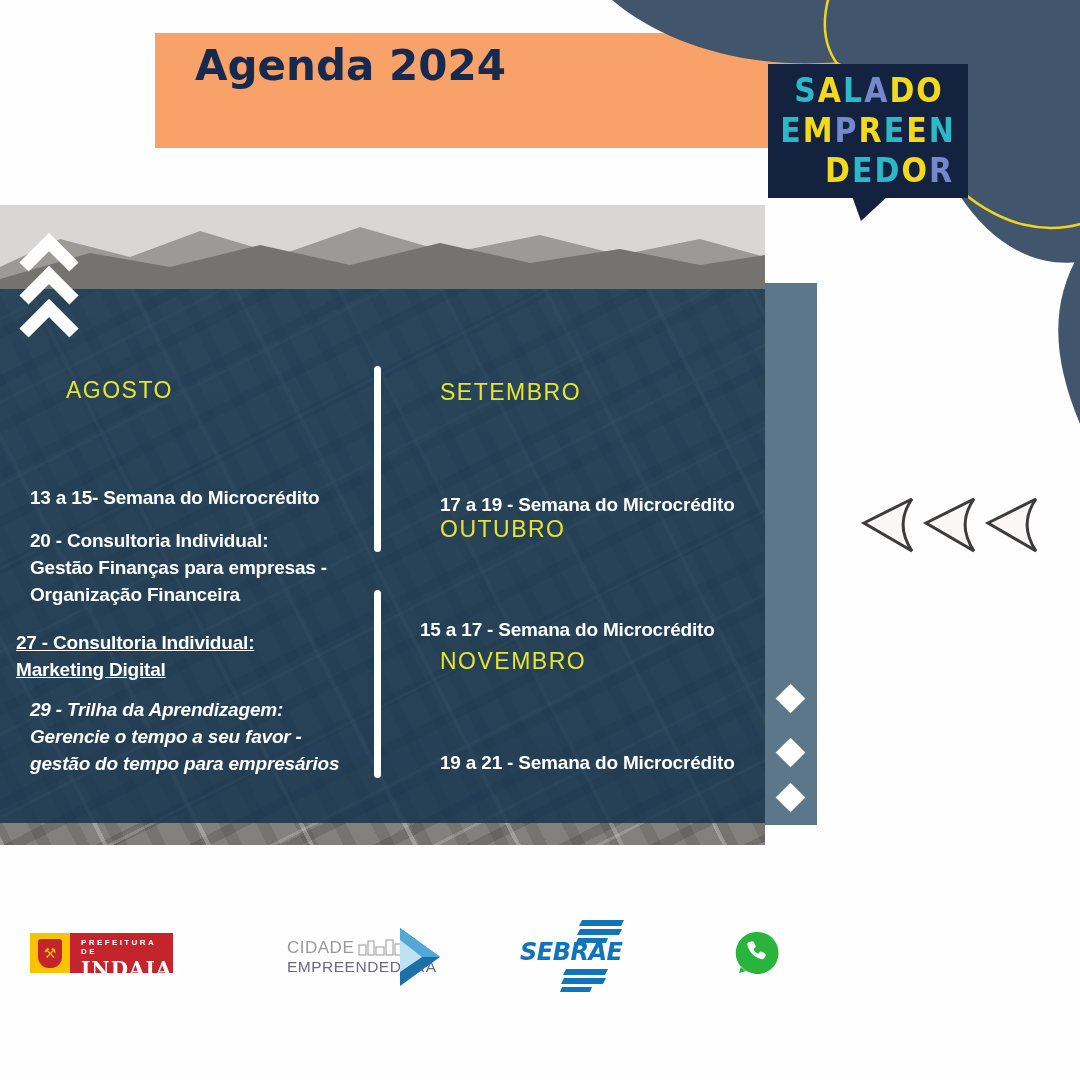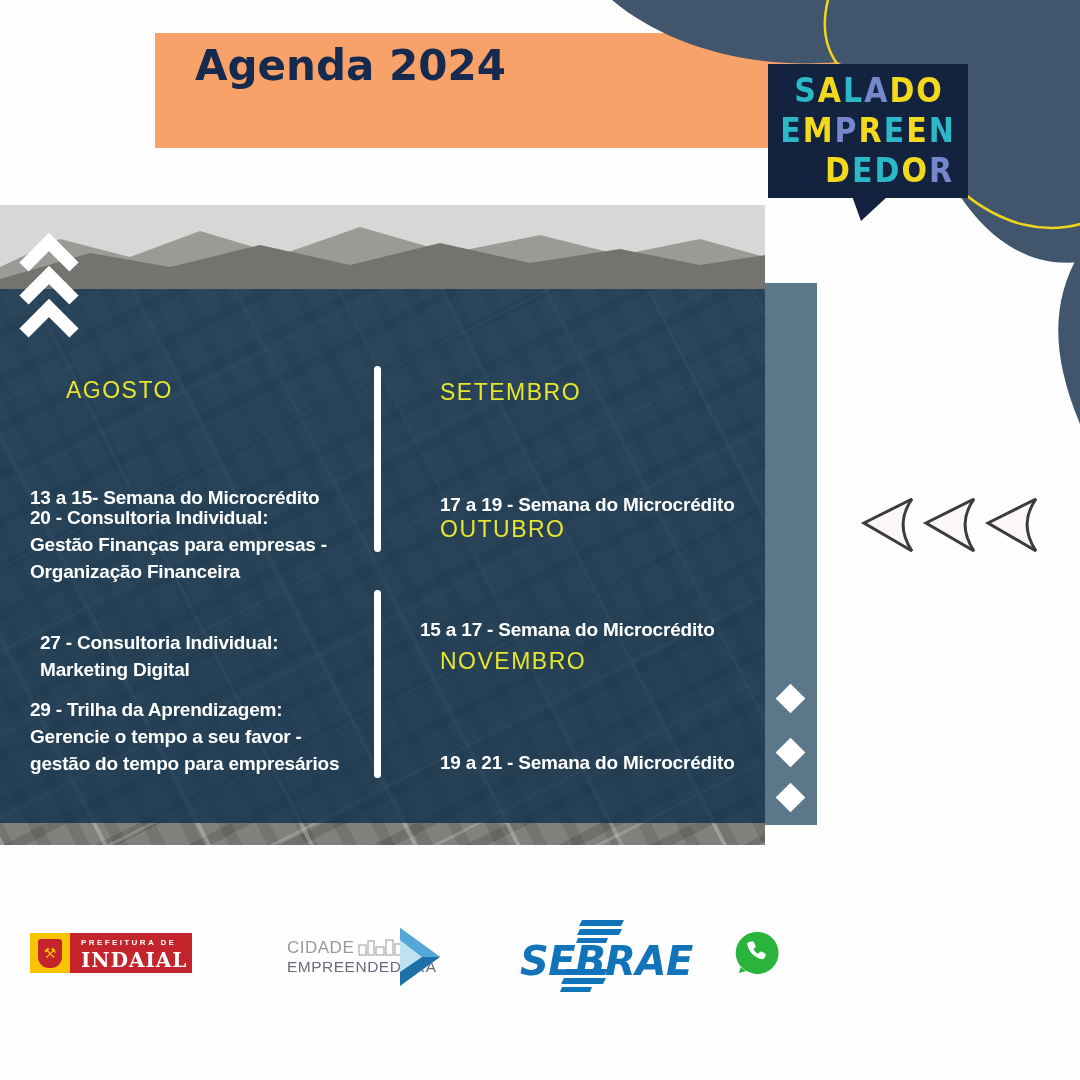--- a/index.html
+++ b/index.html
@@ -49,31 +49,31 @@
   .side-panel{position:absolute;left:765px;top:283px;width:52px;height:542px;background:var(--panel-slate,#5C7789);z-index:1;}
   .diamond{position:absolute;width:21px;height:21px;background:#fff;transform:rotate(45deg);z-index:2;}
   .d1{left:780px;top:688px;} .d2{left:780px;top:742px;} .d3{left:780px;top:787px;}
   .left-arrows{position:absolute;left:860px;top:496px;width:178px;height:58px;z-index:1;}
 
   
   .pref-logo{position:absolute;left:30px;top:933px;height:40px;display:flex;z-index:1;}
   .pref-yellow{width:40px;height:40px;background:var(--pref-yellow,#F8C301);display:flex;align-items:center;justify-content:center;}
   .pref-shield{width:24px;height:29px;background:var(--pref-red,#C4242B);border-radius:3px 3px 11px 11px;
                display:flex;align-items:center;justify-content:center;color:var(--pref-yellow,#F8C301);font-size:14px;line-height:1;}
-  .pref-red{width:122px;height:40px;background:var(--pref-red,#C4242B);color:#fff;box-sizing:border-box;padding:5px 0 0 11px;}
+  .pref-red{width:103px;height:40px;background:var(--pref-red,#C4242B);color:#fff;box-sizing:border-box;padding:5px 0 0 11px;}
   .pref-top{font-size:8px;letter-spacing:2.4px;font-weight:700;font-family:"Liberation Sans",sans-serif;}
   .pref-name{font-size:20px;font-weight:700;letter-spacing:1px;font-family:"DejaVu Serif",serif;margin-top:1px;}
 
   .cidade-logo{position:absolute;left:287px;top:938px;z-index:1;font-family:"Liberation Sans",sans-serif;}
   .cidade-top{display:flex;align-items:flex-end;gap:4px;color:#9A979E;font-size:17px;letter-spacing:0.5px;line-height:1;}
   .cidade-bottom{color:#6E6880;font-size:15.5px;letter-spacing:0.5px;margin-top:3px;line-height:1;}
   .cidade-arrow{position:absolute;left:398px;top:926px;width:44px;height:62px;z-index:1;}
 
   .sebrae-logo{position:absolute;left:520px;top:920px;width:140px;height:72px;z-index:1;}
-  .sebrae-text{position:absolute;left:0;top:18px;font-size:40px;font-style:italic;font-weight:800;
+  .sebrae-text{position:absolute;left:0;top:18px;font-size:24px;font-style:italic;font-weight:800;
                color:var(--sebrae-blue,#1173B9);font-family:"DejaVu Sans",sans-serif;letter-spacing:-0.5px;}
   .sebrae-stripes{position:absolute;left:0;top:0;width:140px;height:72px;}
 
   .wa-icon{position:absolute;left:735px;top:930px;width:46px;height:46px;z-index:1;}
   .wa-phone{position:absolute;left:798px;top:938px;font-size:28px;font-weight:800;color:var(--phone-text,#4D443E);
             letter-spacing:0.5px;z-index:1;font-family:"DejaVu Sans",sans-serif;}
 </style>
 </head>
 <body>
 
@@ -130,26 +130,26 @@
   </div>
 
   <svg class="chevrons" viewBox="0 0 66 115">
     <path d="M8 37 L33 12 L58 37" fill="none" stroke="#fff" stroke-width="13"></path>
     <path d="M8 70 L33 45 L58 70" fill="none" stroke="#fff" stroke-width="13"></path>
     <path d="M8 103 L33 78 L58 103" fill="none" stroke="#fff" stroke-width="13"></path>
   </svg>
 
   <div class="month-head" style="left:38px;top:377px;margin-left:28px;">AGOSTO</div>
   <div class="event" style="left:30px;top:436px;">13 a 15- Semana do Microcrédito</div>
-  <div class="event" style="left:30px;top:456px;">20 - Consultoria Individual:
+  <div class="event" style="left:30px;top:479px;">20 - Consultoria Individual:
 Gestão Finanças para empresas -
 Organização Financeira</div>
-  <div class="event" style="left:40px;top:581px;">27 - Consultoria Individual:
+  <div class="event" style="left:16px;top:581px;text-decoration:underline;">27 - Consultoria Individual:
 Marketing Digital</div>
-  <div class="event" style="left:30px;top:648px;">29 - Trilha da Aprendizagem:
+  <div class="event" style="left:30px;top:648px;font-style:italic;">29 - Trilha da Aprendizagem:
 Gerencie o tempo a seu favor -
 gestão do tempo para empresários</div>
 
   <div class="month-head" style="left:440px;top:379px;">SETEMBRO</div>
   <div class="event" style="left:440px;top:443px;">17 a 19 - Semana do Microcrédito</div>
 
   <div class="month-head" style="left:440px;top:516px;">OUTUBRO</div>
   <div class="event" style="left:420px;top:568px;">15 a 17 - Semana do Microcrédito</div>
 
   <div class="month-head" style="left:440px;top:648px;">NOVEMBRO</div>

